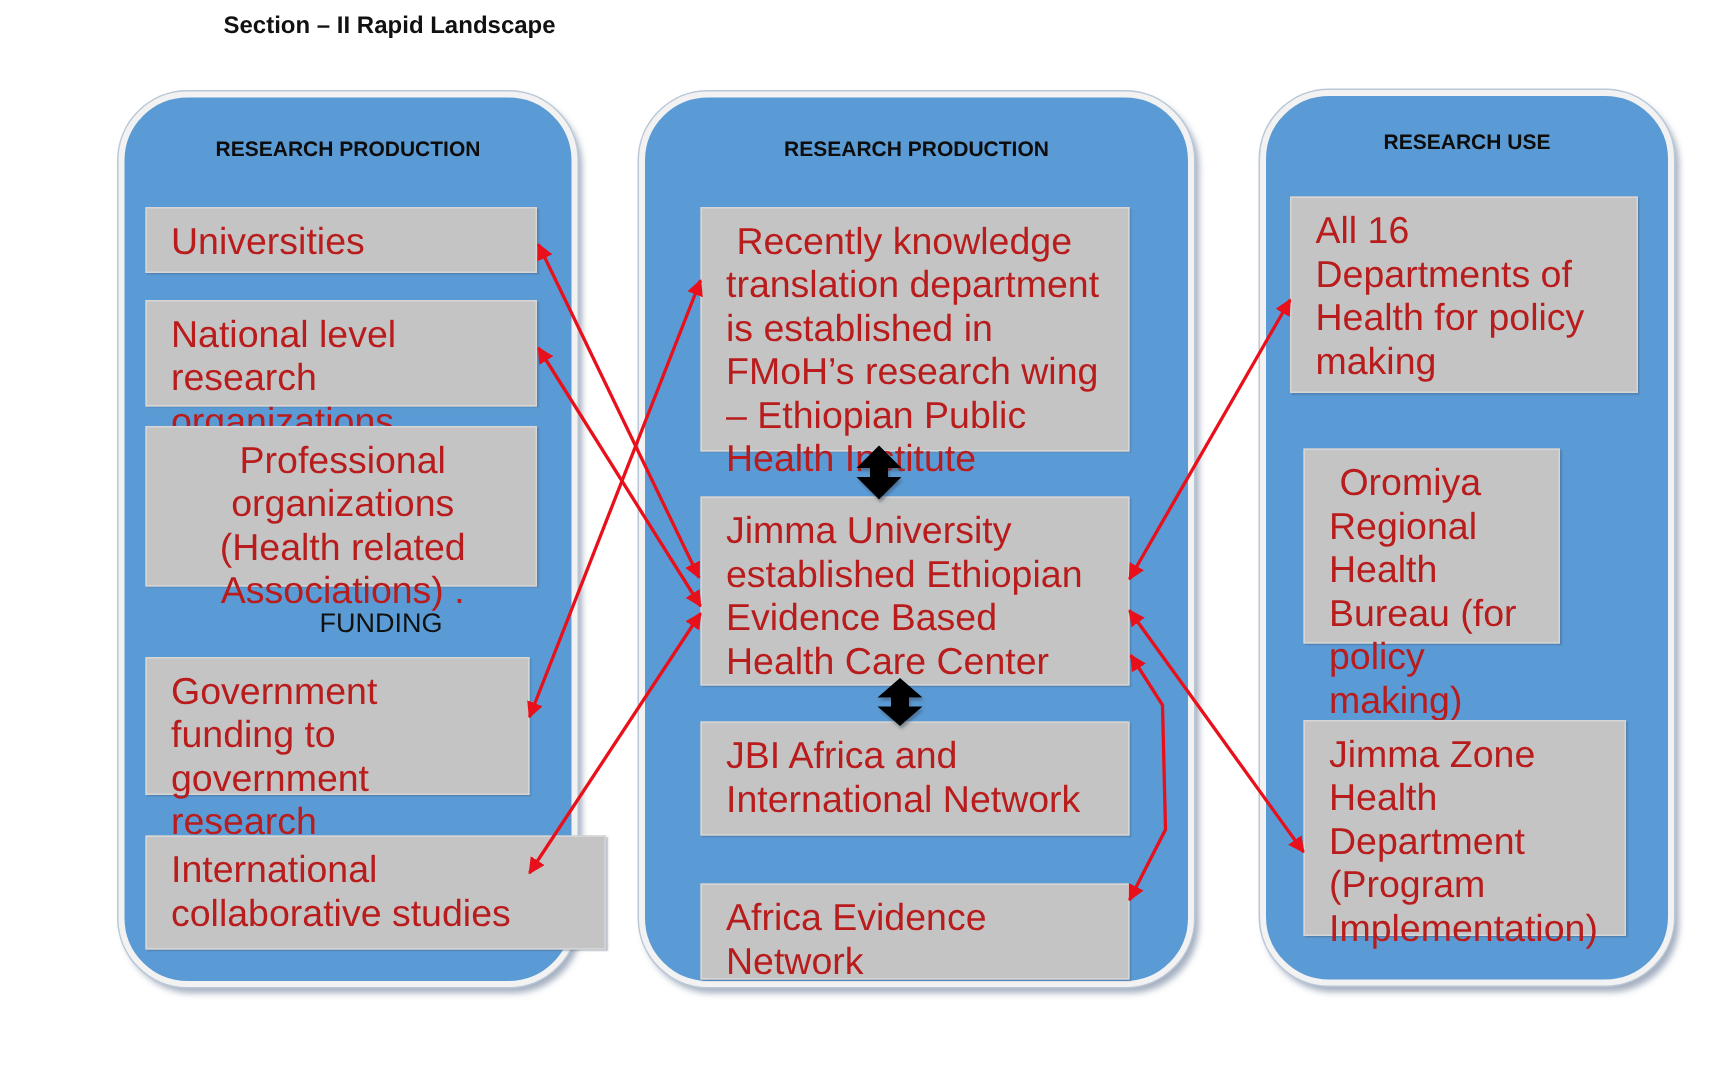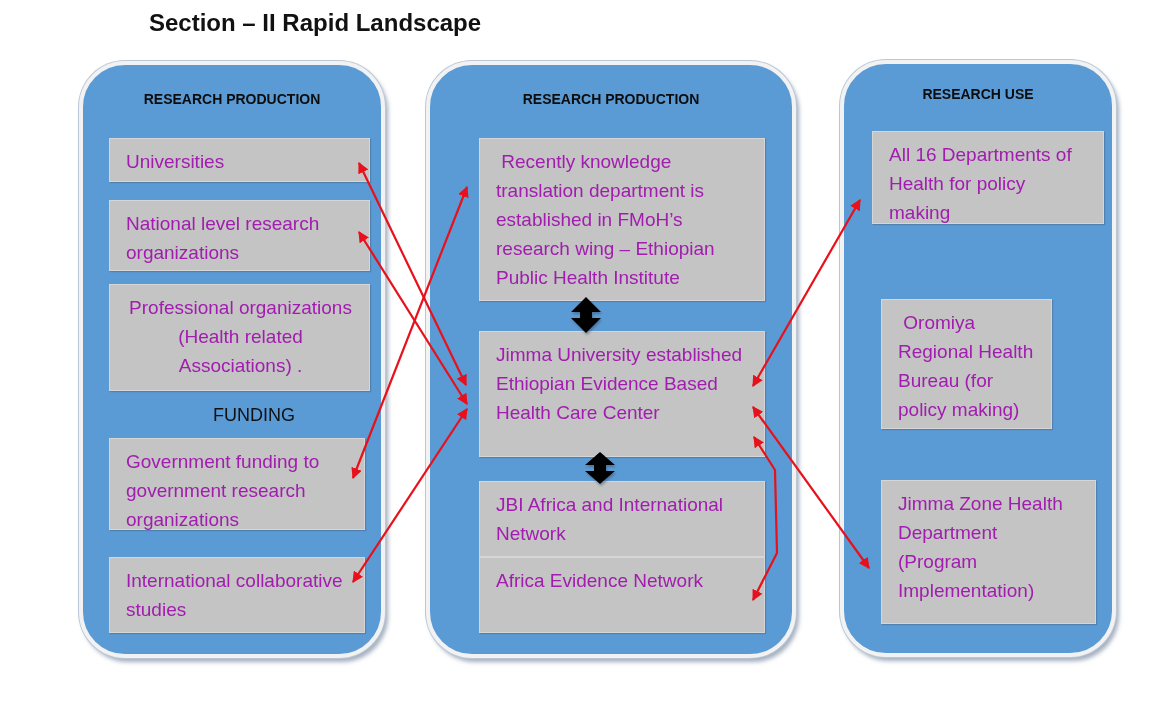--- a/index.html
+++ b/index.html
@@ -1,55 +1,55 @@
 <!DOCTYPE html>
 <html><head>
 <meta charset="utf-8">
 <style>
   html, body { margin:0; padding:0; background:#ffffff; }
   body { width:1152px; height:714px; position:relative; overflow:hidden;
          font-family:"Liberation Sans", "DejaVu Sans", sans-serif; color:#111; }
-  .title { position:absolute; left:149px; top:9px; font-size:24px; font-weight:bold; }
+  .title { position:absolute; left:149px; top:9px; font-size:16px; font-weight:bold; }
   .panel { position:absolute; background:#5b9bd5; border-radius:46px;
            border:4px solid #f2f2f2;
            box-shadow: 0 0 0 1px #b9c7d6, 3px 4px 4px rgba(90,110,140,0.55); }
   .panel-title { position:absolute; left:0; right:0; text-align:center;
                  font-weight:bold; font-size:14px; color:#0d0d0d; }
   .sub-label { position:absolute; left:0; right:0; text-align:center; font-size:18px; color:#111; }
   .box { position:absolute; background:#c4c4c4; border:1px solid #d6d6d6;
          box-shadow: 1px 1px 1px rgba(60,80,110,0.35);
-         font-size:19px; line-height:29px; padding:8px 14px 0 16px; box-sizing:border-box; color:#a21caf;margin-left:12px; }
+         font-size:25px; line-height:29px; padding:8px 14px 0 16px; box-sizing:border-box; color:#b91c1c; }
   svg.overlay { position:absolute; left:0; top:0; width:1152px; height:714px; pointer-events:none; }
 </style>
 </head>
 <body>
 
 <div class="title">Section – II Rapid Landscape</div>
 
 <div class="panel" style="left:79px; top:61px; width:298px; height:589px;">
   <div class="panel-title" style="top:26px;">RESEARCH PRODUCTION</div>
   <div class="box" style="left:14px; top:73px; width:261px; height:44px;">Universities</div>
   <div class="box" style="left:14px; top:135px; width:261px; height:71px;">National level research organizations</div>
   <div class="box" style="left:14px; top:219px; width:261px; height:107px;text-align:center;">Professional organizations (Health related Associations) .</div>
   <div class="sub-label" style="top:340px;margin-left:44px;">FUNDING</div>
   <div class="box" style="left:14px; top:373px; width:256px; height:92px;">Government funding to government research organizations</div>
-  <div class="box" style="left:14px; top:492px; width:256px; height:76px;">International collaborative studies</div>
+  <div class="box" style="left:14px; top:492px; width:307px; height:76px;">International collaborative studies</div>
 </div>
 
 <div class="panel" style="left:426px; top:61px; width:362px; height:589px;">
   <div class="panel-title" style="top:26px;">RESEARCH PRODUCTION</div>
   <div class="box" style="left:37px; top:73px; width:286px; height:163px;">&nbsp;Recently knowledge translation department is established in FMoH’s research wing – Ethiopian Public Health Institute</div>
   <div class="box" style="left:37px; top:266px; width:286px; height:126px;">Jimma University established Ethiopian Evidence Based Health Care Center</div>
   <div class="box" style="left:37px; top:416px; width:286px; height:76px;">JBI Africa and International Network</div>
-  <div class="box" style="left:37px; top:492px; width:286px; height:76px;">Africa Evidence Network</div>
+  <div class="box" style="left:37px; top:524px; width:286px; height:64px;">Africa Evidence Network</div>
 </div>
 
 <div class="panel" style="left:840px; top:60px; width:268px; height:589px;">
   <div class="panel-title" style="top:22px;">RESEARCH USE</div>
-  <div class="box" style="left:16px; top:67px; width:232px; height:93px;">All 16 Departments of Health for policy making</div>
+  <div class="box" style="left:16px; top:67px; width:232px; height:131px;">All 16 Departments of Health for policy making</div>
   <div class="box" style="left:25px; top:235px; width:171px; height:130px;">&nbsp;Oromiya Regional Health Bureau (for policy making)</div>
   <div class="box" style="left:25px; top:416px; width:215px; height:144px;">Jimma Zone Health Department (Program Implementation)</div>
 </div>
 
 <svg class="overlay" viewBox="0 0 1152 714">
   <defs>
     <marker id="ah" viewBox="0 0 10 10" refX="9" refY="5" markerWidth="5" markerHeight="5" orient="auto-start-reverse">
       <path d="M0,0 L10,5 L0,10 z" fill="#e8101a"></path>
     </marker>
     <filter id="sh" x="-30%" y="-30%" width="160%" height="160%">

